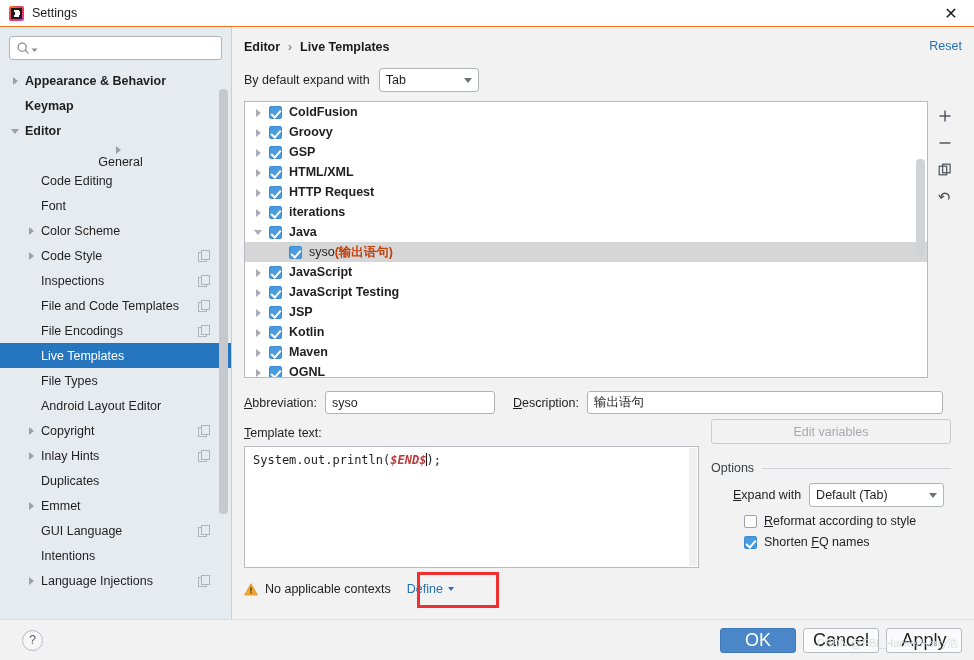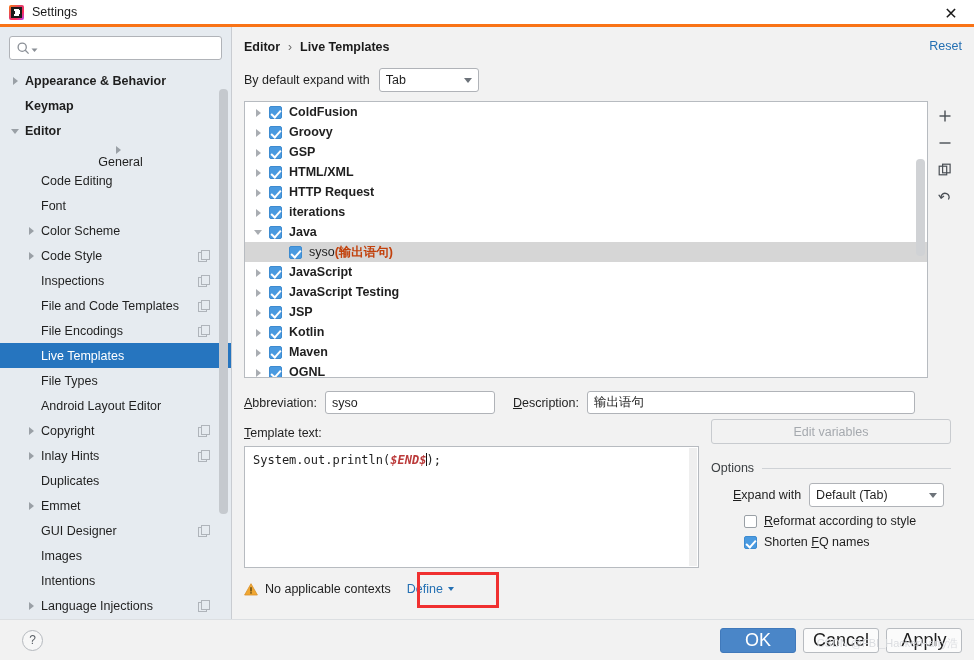--- a/index.html
+++ b/index.html
@@ -12,21 +12,21 @@
     background: #ffffff;
     overflow: hidden;
     position: relative;
   }
 
   
   .titlebar {
     height: 27px; background:#ffffff;
     display:flex; align-items:center;
     padding-left:9px; position:relative;
-    border-bottom:3px solid #f97316;
+    border-bottom:1px solid #f97316;
   }
   .ij-logo {
     width:15px; height:15px; margin-right:8px; position:relative;
     border-radius:2px; overflow:hidden;
     background: linear-gradient(135deg,#f97a12 0%,#e33a6b 45%,#fe315d 70%,#b24aff 100%);
     flex:0 0 auto;
   }
   .ij-logo::after{
     content:""; position:absolute; left:2px; top:2px; width:11px; height:11px;
     background:#1a1a1a;
@@ -161,21 +161,21 @@
   .tbtn svg { display:block; }
 
   
   .fields-row { display:flex; align-items:center; margin-top:13px; }
   .fld-label { font-size:12.5px; margin-right:8px; white-space:nowrap; }
   .txtinput {
     height:23px; background:#fff; border:1px solid #b0b3b8; border-radius:3px;
     display:flex; align-items:center; padding:0 6px; font-size:12.5px; color:#1f1f1f;
   }
   #abbreviation-input { width:170px; }
-  #description-input { width:328px; margin-left:0; }
+  #description-input { width:356px; margin-left:0; }
 
   .tmpl-label-row { display:flex; align-items:center; margin-top:10px; height:18px; }
 
   .lower { display:flex; margin-top:4px; }
   .tmpl-text-box {
     width:455px; height:122px; background:#fff; border:1px solid #b7bbc0;
     padding:6px 8px; font-family:"DejaVu Sans Mono","Liberation Mono",monospace; font-size:12px;
     position:relative; overflow:hidden;
   }
   .tmpl-var { color:#bb3a3a; font-style:italic; font-weight:bold; }
@@ -347,26 +347,22 @@
         <div class="tnode" style="padding-left: 26px;">
           <span class="arrow"></span>
           <span class="tlabel">Duplicates</span>
         </div>
         <div class="tnode" style="padding-left: 26px;">
           <span class="arrow right"></span>
           <span class="tlabel">Emmet</span>
         </div>
         <div class="tnode" style="padding-left: 26px;">
           <span class="arrow"></span>
-          <span class="tlabel">GUI Designer</span>
-          <span class="copy-mark"></span>
-        </div>
-        <div class="tnode" style="padding-left: 26px;">
-          <span class="arrow"></span>
-          <span class="tlabel">Images</span>
+          <span class="tlabel">GUI Language</span>
+          <span class="copy-mark"></span>
         </div>
         <div class="tnode" style="padding-left: 26px;">
           <span class="arrow"></span>
           <span class="tlabel">Intentions</span>
         </div>
         <div class="tnode" style="padding-left: 26px;">
           <span class="arrow right"></span>
           <span class="tlabel">Language Injections</span>
           <span class="copy-mark"></span>
         </div>

